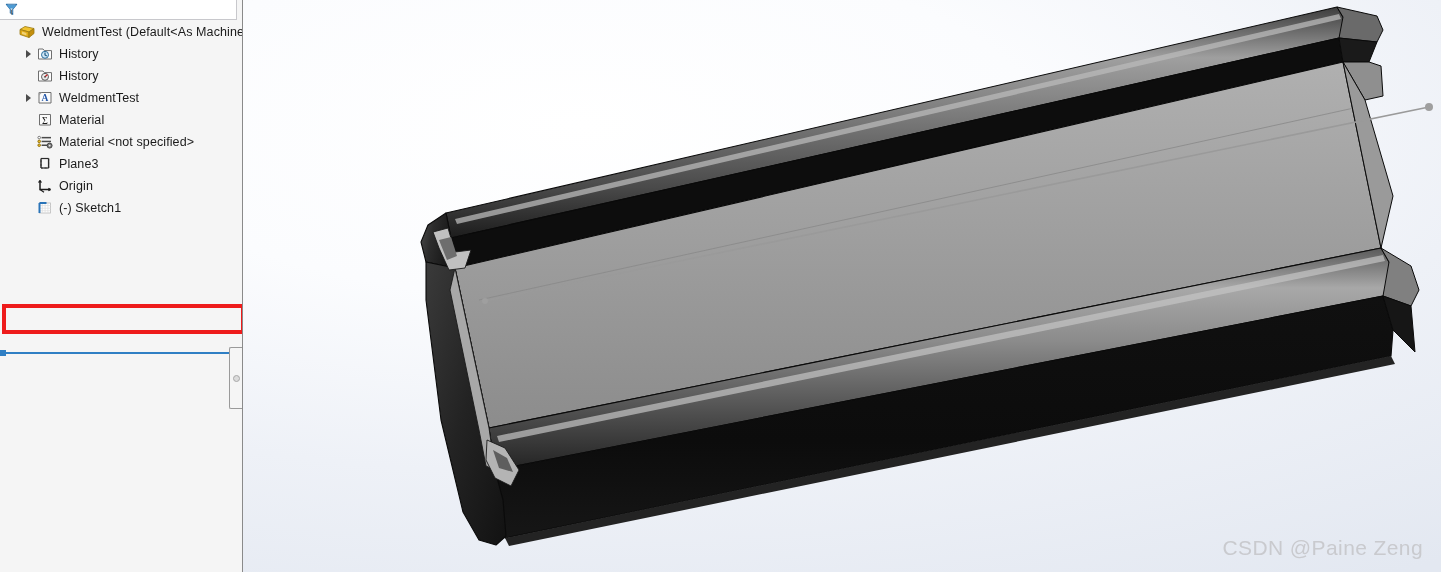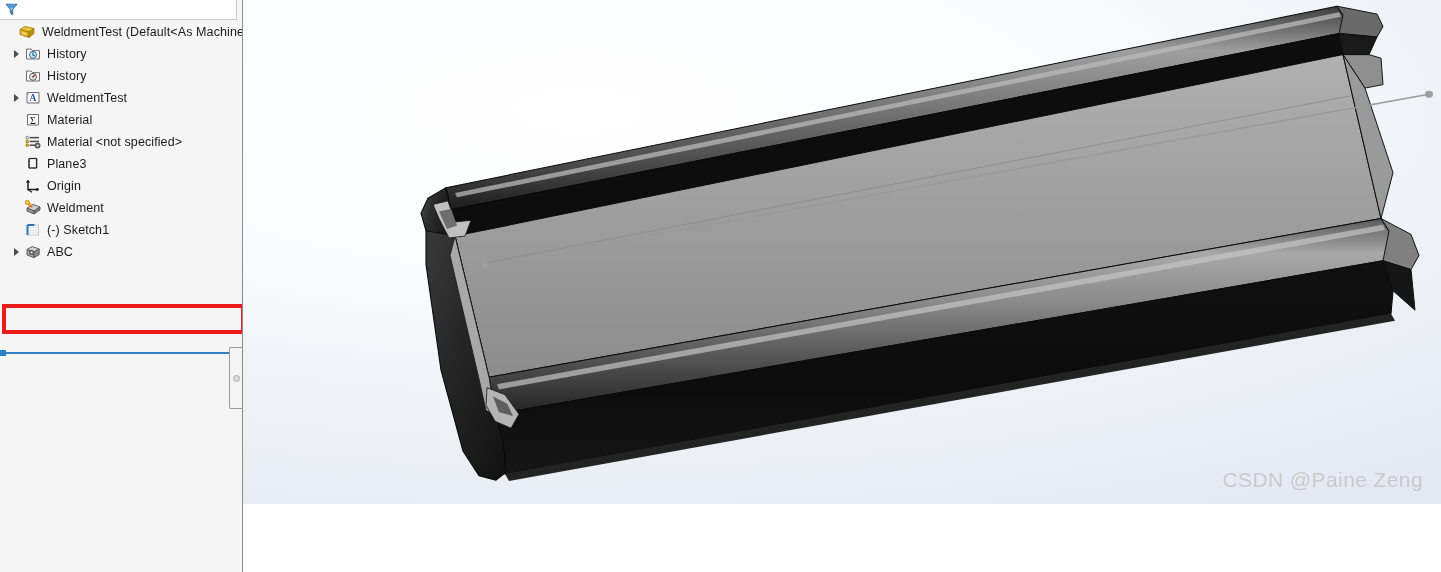--- a/index.html
+++ b/index.html
@@ -67,21 +67,21 @@
     border-top: 4px solid transparent;
     border-bottom: 4px solid transparent;
     display: block;
   }
   .ico {
     width: 18px; height: 18px;
     flex: 0 0 18px;
     margin-right: 5px;
     display: block;
   }
-  .indent1 { padding-left: 8px; }
+  .indent1 { padding-left: 20px; }
   .label { line-height: 22px; letter-spacing: 0.1px; }
   .label.root { padding-left: 1px; }
 
   
   #rollback {
     position: absolute;
     left: 6px; right: 2px;
     height: 2px;
     background: #2f7fc4;
   }
@@ -116,21 +116,21 @@
     width: 7px; height: 7px;
     border-radius: 50%;
     background: #dcdcdc;
     border: 1px solid #a8a8a8;
   }
 
   
   #viewport {
     position: relative;
     flex: 1 1 auto;
-    height: 504px;
+    height: 572px;
     overflow: hidden;
     background:
       radial-gradient(120% 95% at 28% 22%, #ffffff 0%, #fbfcfe 32%, #eef1f7 64%, #e3e8f1 100%);
   }
   #viewport svg { display: block; width: 100%; height: 100%; }
 
   #watermark {
     position: absolute;
     right: 18px; bottom: 12px;
     font-size: 21px;
@@ -241,49 +241,26 @@
                 <path d="M4 3.5 V12.5 H14.5" fill="none" stroke="#1d1d1d" stroke-width="1.5"></path>
                 <path d="M4 3.5 L2.6 5.6 M4 3.5 L5.4 5.6" stroke="#1d1d1d" stroke-width="1.3" fill="none"></path>
                 <path d="M14.5 12.5 L12.4 11.2 M14.5 12.5 L12.4 13.8" stroke="#1d1d1d" stroke-width="1.3" fill="none"></path>
                 <path d="M4 12.5 L8 15.2" stroke="#1d1d1d" stroke-width="1.2"></path>
               </svg></span>
             <span class="label">Origin</span>
           </div>
           <div class="node indent1">
             <span class="arrow"></span>
             <span class="ico"><svg viewBox="0 0 18 18" width="18" height="18">
-                <path d="M3 9 L9 5.5 L16 8 L10 12 Z" fill="#cfcfcf" stroke="#555" stroke-width="0.9"></path>
-                <path d="M3 9 L3 12 L10 15 L10 12 Z" fill="#9a9a9a" stroke="#555" stroke-width="0.9"></path>
-                <path d="M10 12 L16 8 L16 11 L10 15 Z" fill="#7d7d7d" stroke="#555" stroke-width="0.9"></path>
-                <path d="M3.2 3.2 L7.6 7.6" stroke="#e06a10" stroke-width="2" stroke-linecap="round"></path>
-                <circle cx="3.4" cy="3.4" r="2.1" fill="#f5d23a" stroke="#b8860b" stroke-width="0.8"></circle>
-                <circle cx="6.2" cy="6" r="1.2" fill="#ff9c2a"></circle>
-              </svg></span>
-            <span class="label">Weldment</span>
-          </div>
-          <div class="node indent1">
-            <span class="arrow"></span>
-            <span class="ico"><svg viewBox="0 0 18 18" width="18" height="18">
                 <rect x="3.5" y="4" width="11" height="10" fill="#ffffff" stroke="#b8b8b8" stroke-width="0.8"></rect>
                 <path d="M6.3 4 V14 M9.1 4 V14 M11.9 4 V14 M3.5 6.6 H14.5 M3.5 9.2 H14.5 M3.5 11.7 H14.5" stroke="#dcdcdc" stroke-width="0.7"></path>
                 <path d="M3.5 4 L3.5 14" stroke="#2a74b8" stroke-width="2"></path>
                 <path d="M3.5 4 L10.5 4" stroke="#2a74b8" stroke-width="2"></path>
               </svg></span>
             <span class="label">(-) Sketch1</span>
-          </div>
-          <div class="node indent1">
-            <span class="arrow has"></span>
-            <span class="ico"><svg viewBox="0 0 18 18" width="18" height="18">
-                <path d="M3 6.5 L8.2 3.6 L15.2 6 L10 9 Z" fill="#d7d7d7" stroke="#4f4f4f" stroke-width="0.9"></path>
-                <path d="M3 6.5 L3 12 L10 14.6 L10 9 Z" fill="#b0b0b0" stroke="#4f4f4f" stroke-width="0.9"></path>
-                <path d="M10 9 L15.2 6 L15.2 11.6 L10 14.6 Z" fill="#8c8c8c" stroke="#4f4f4f" stroke-width="0.9"></path>
-                <circle cx="7.6" cy="9.4" r="2.6" fill="#5c5c5c"></circle>
-                <circle cx="7.6" cy="9.4" r="1.1" fill="#e4e4e4"></circle>
-              </svg></span>
-            <span class="label">ABC</span>
           </div>
         </div>
 
       <div id="rollback" style="top: 332px; background: rgb(47, 127, 196);">
         <span id="rollback-knob" style="top: -2px; left: -6px; background: rgb(47, 127, 196);"></span>
       </div>
     </div>
 
     <div id="red-box" style="left: 2px; top: 304px; width: 243px; height: 30px; border-color: rgb(238, 27, 27);"></div>
 

